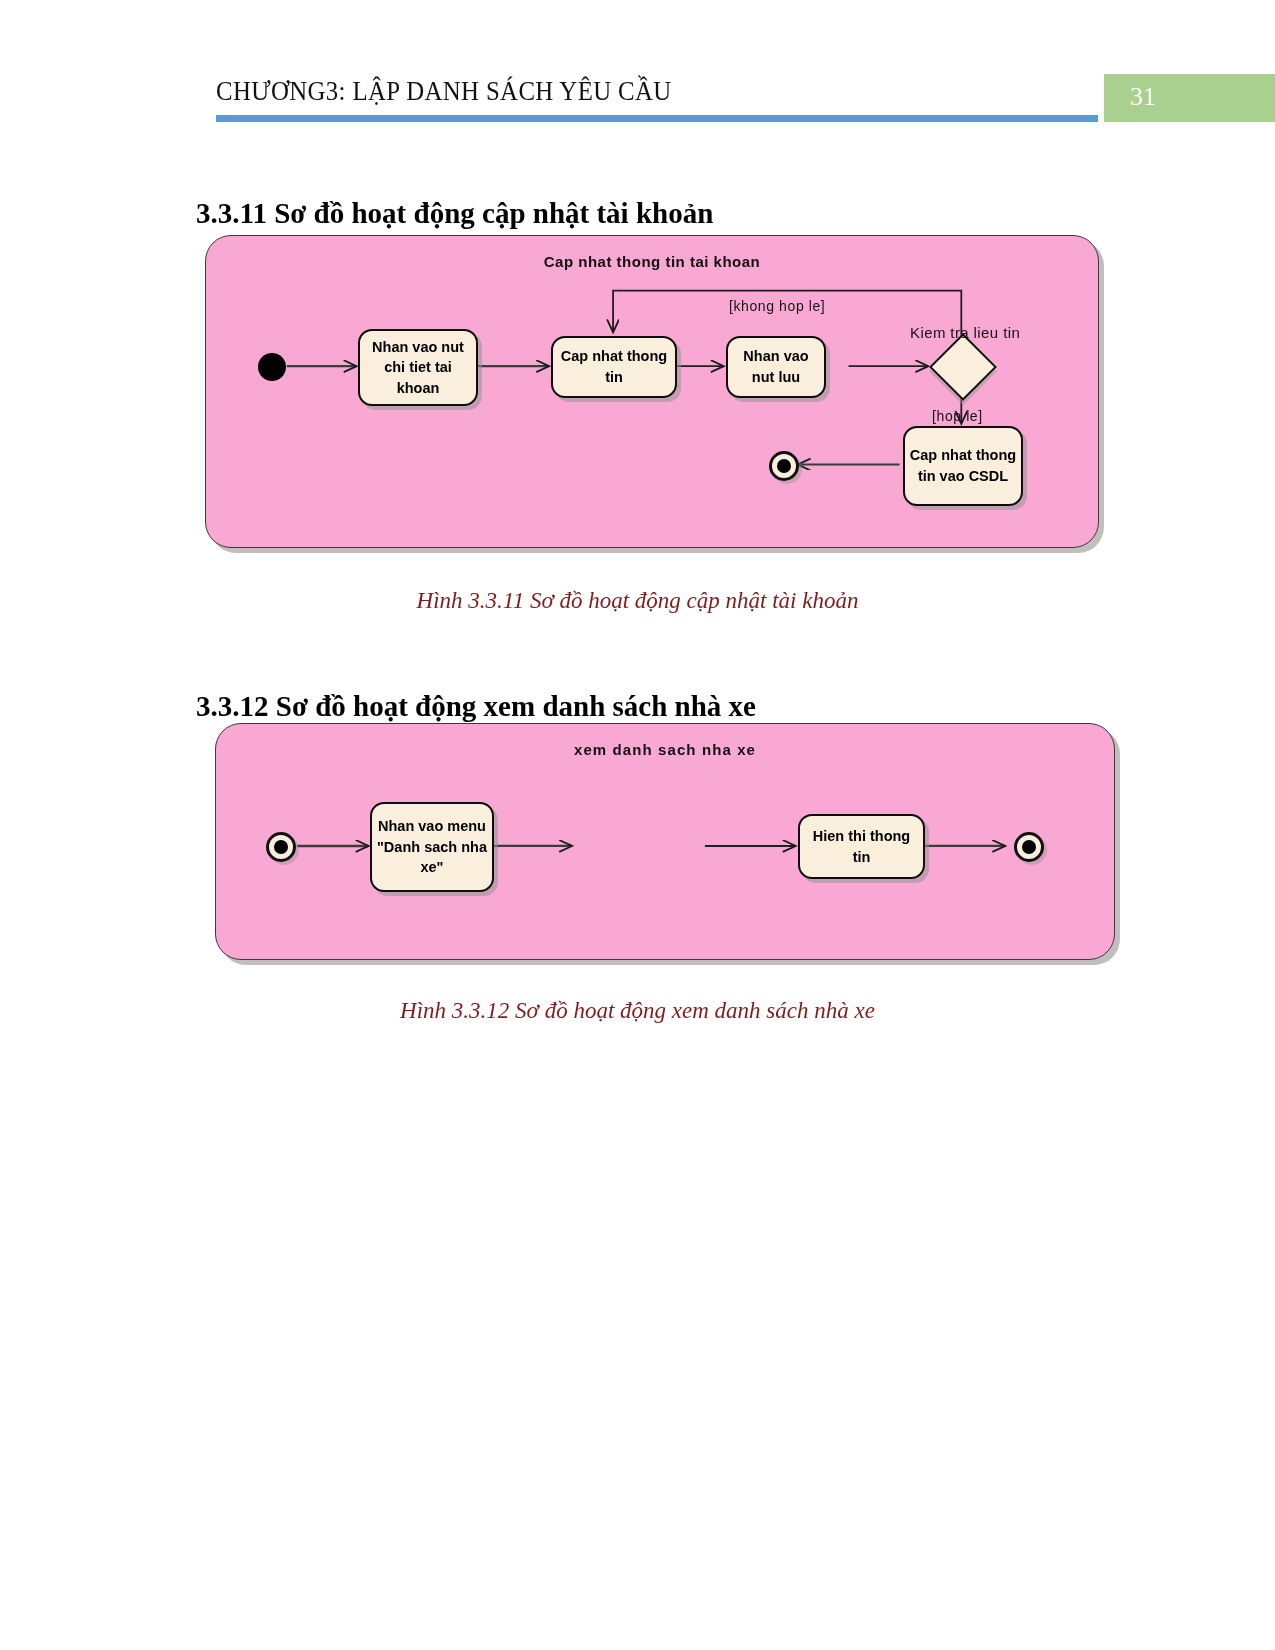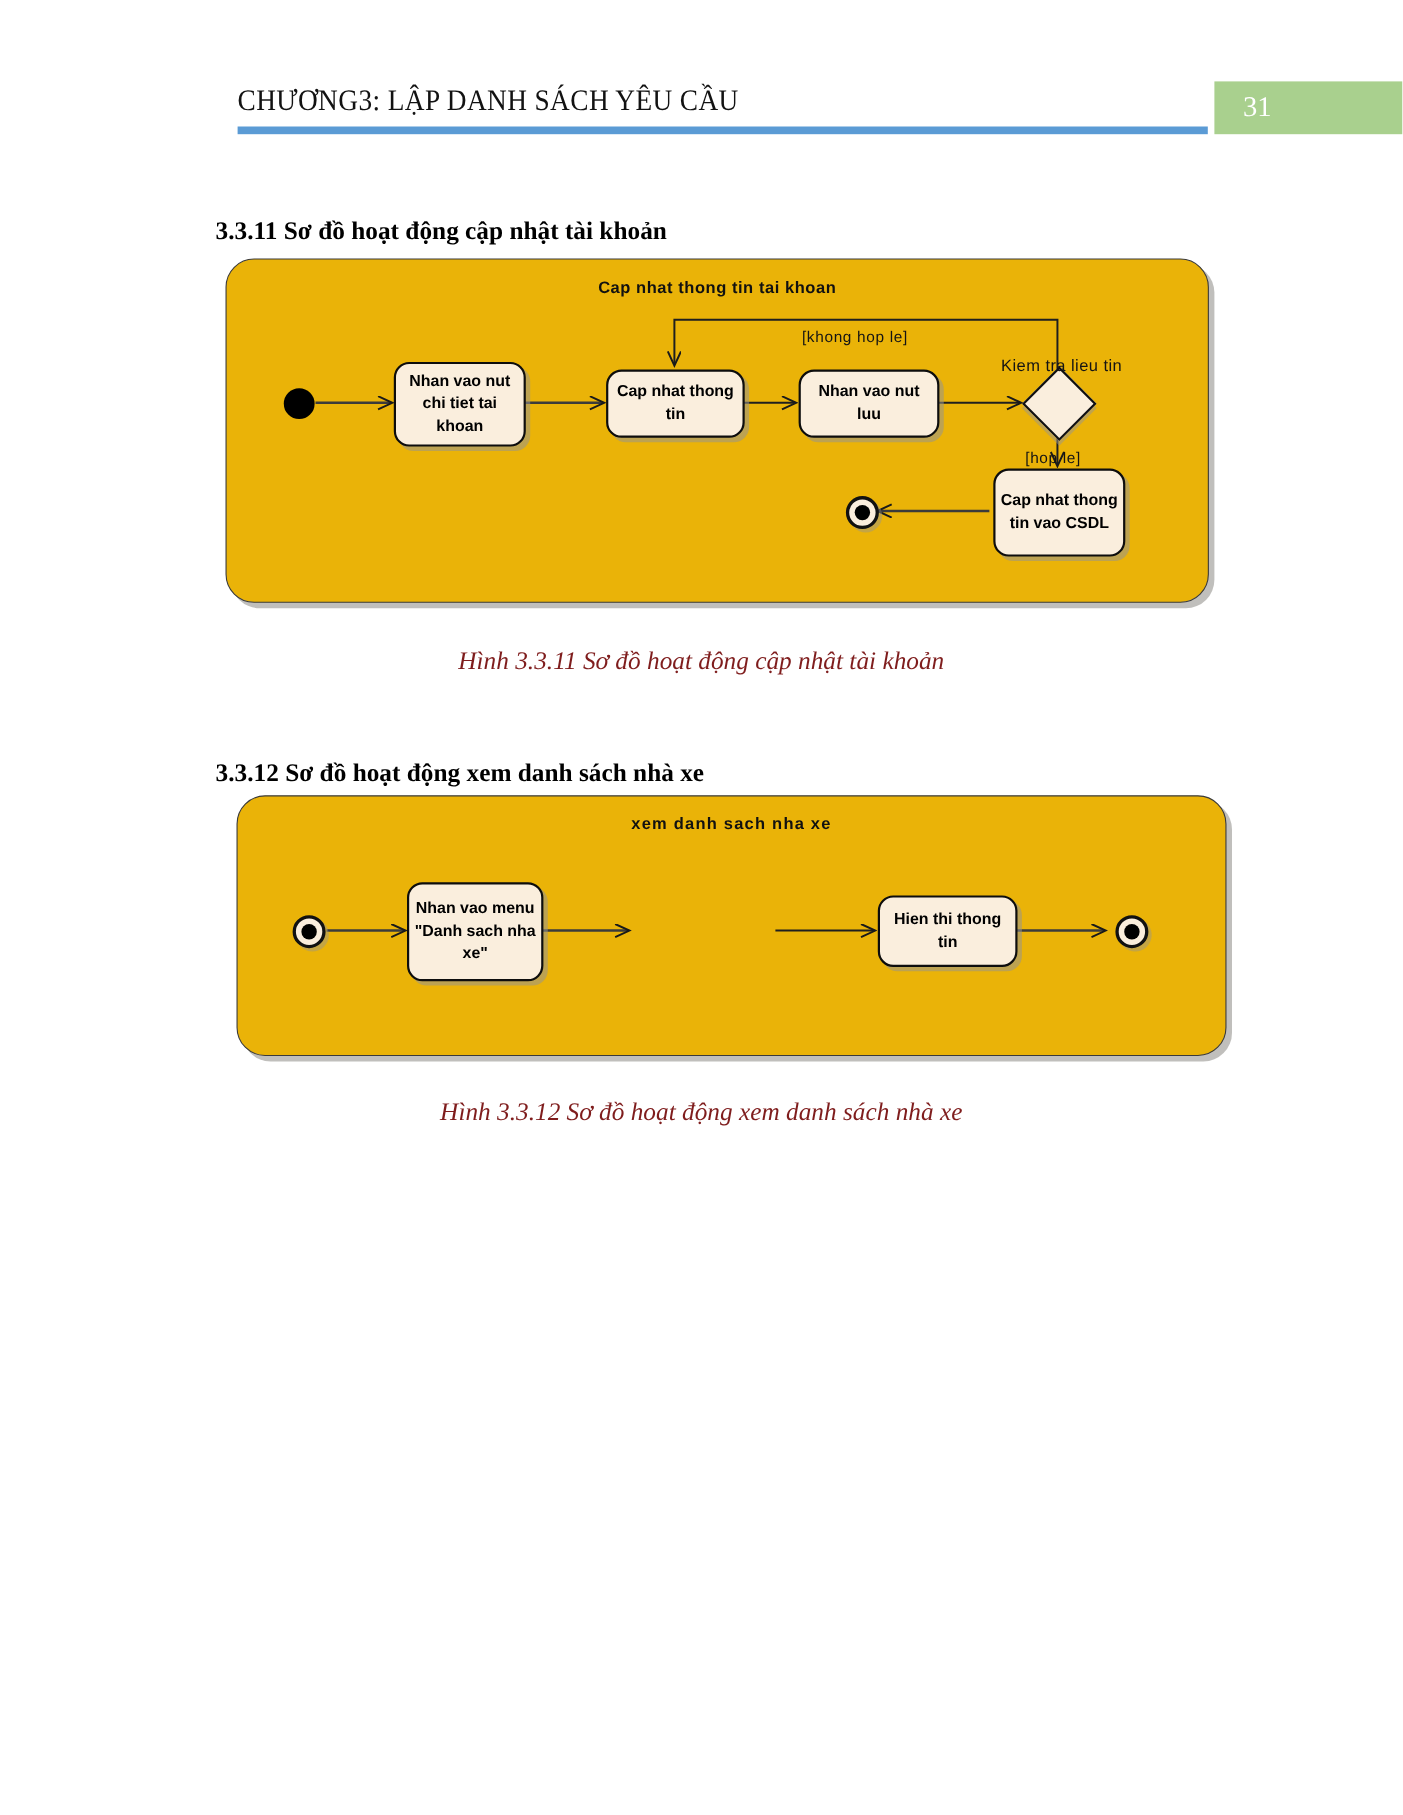--- a/index.html
+++ b/index.html
@@ -59,21 +59,21 @@
     font-family: "Liberation Serif", serif;
     font-size: 26px;
     color: #ffffff;
   }
 
   
   .section-heading {
     position: absolute;
     font-family: "Liberation Serif", serif;
     font-weight: bold;
-    font-size: 23px;
+    font-size: 29px;
     color: #000000;
     white-space: nowrap;
   }
   #heading-1 { left: 196px; top: 197px; }
   #heading-2 { left: 196px; top: 690px; }
 
   
   .figure-caption {
     position: absolute;
     font-family: "Liberation Serif", serif;
@@ -82,21 +82,21 @@
     color: #7f1d1d;
     white-space: nowrap;
     text-align: center;
   }
   #caption-1 { left: 0; top: 588px; width: 1275px; }
   #caption-2 { left: 0; top: 998px; width: 1275px; }
 
   
   .diagram {
     position: absolute;
-    background: #eab308;
+    background: #f9a8d4;
     border: 1.5px solid #3a3a3a;
     border-radius: 26px;
     box-shadow: 5px 5px 0 rgba(140,138,133,0.55);
     box-sizing: border-box;
   }
   #diagram-1 {
     left: 205px;
     top: 235px;
     width: 894px;
     height: 313px;
@@ -140,21 +140,21 @@
     font-weight: bold;
     font-size: 14.5px;
     color: #000000;
     line-height: 1.42;
     padding: 2px 4px;
   }
 
   
   #d1-node-1 { left: 152px; top: 93px;  width: 120px; height: 77px; }
   #d1-node-2 { left: 345px; top: 100px; width: 126px; height: 62px; }
-  #d1-node-3 { left: 520px; top: 100px; width: 128px; height: 62px; }
+  #d1-node-3 { left: 520px; top: 100px; width: 100px; height: 62px; }
   #d1-node-4 { left: 697px; top: 190px; width: 120px; height: 80px; }
 
   
   #d2-node-1 { left: 154px; top: 78px;  width: 124px; height: 90px; }
   #d2-node-2 { left: 358px; top: 90px;  width: 132px; height: 65px; }
   #d2-node-3 { left: 582px; top: 90px;  width: 127px; height: 65px; }
 
   
   .start-node {
     position: absolute;

